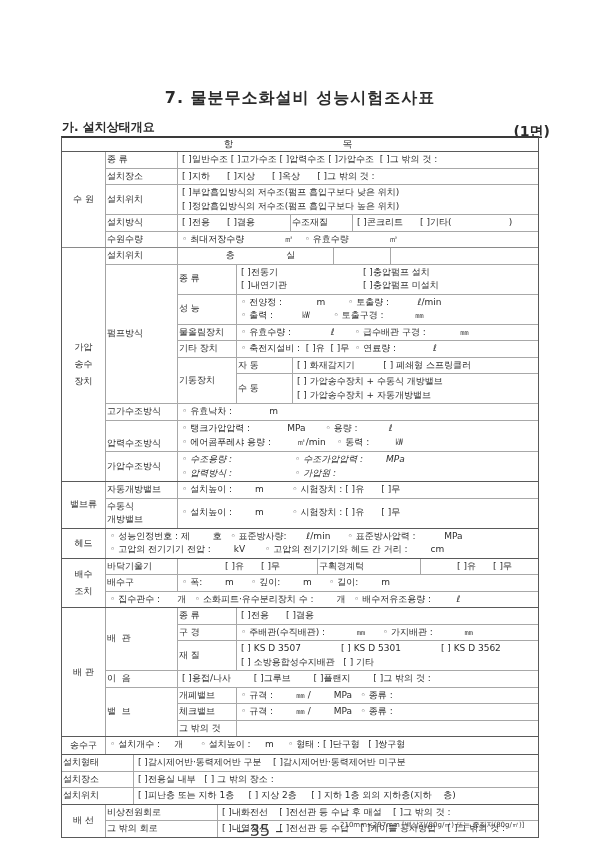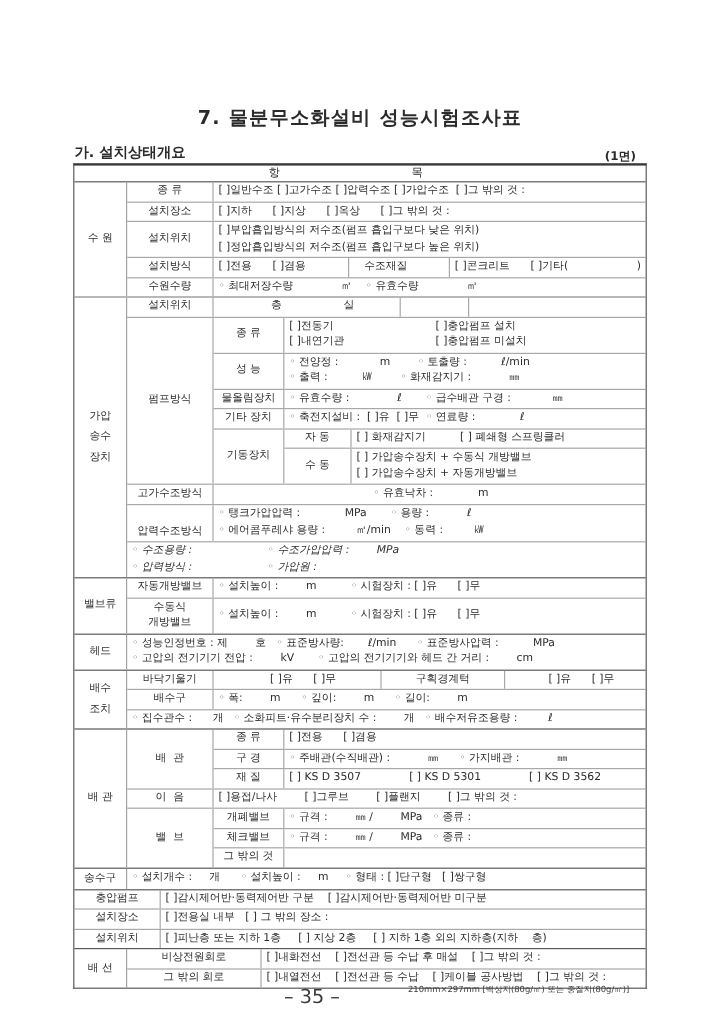--- a/index.html
+++ b/index.html
@@ -1,40 +1,40 @@
 <!DOCTYPE html>
 <html><head>
 <meta charset="utf-8">
 <style>
   html,body{margin:0;padding:0;background:#e8e8e8;}
   .page{position:relative;width:600px;height:849px;background:#ffffff;margin:0 auto;
         font-family:"DejaVu Sans",sans-serif;color:#2b2b2b;overflow:hidden;}
   .doc-title{position:absolute;top:88px;left:0;width:100%;text-align:center;
              font-size:16px;font-weight:bold;letter-spacing:1px;}
   .sub-title{position:absolute;top:119px;left:62px;font-size:12px;font-weight:bold;}
-  .page-note{position:absolute;top:123px;right:70px;font-size:10px;font-weight:bold;margin-left:20px;}
+  .page-note{position:absolute;top:123px;right:50px;font-size:14px;font-weight:bold;margin-left:20px;}
   .sheet-table{position:absolute;left:61px;top:136px;width:478px;
                border:1px solid #5a5a5a;border-top:2px solid #3a3a3a;box-sizing:border-box;}
   .hdr{position:relative;height:13px;}
   .hdr span{position:absolute;top:0;font-size:9.5px;transform:translateX(-50%);}
   .hdr .h1{left:35%;} .hdr .h2{left:60%;}
   .t-section{display:flex;border-top:1.5px solid #5a5a5a;align-items:stretch;}
   .t-section:nth-child(2){border-top:1px solid #8a8a8a;}
   .t-group{width:44px;flex:0 0 44px;display:flex;flex-direction:column;justify-content:center;
            align-items:center;border-right:1px solid #a3a3a3;box-sizing:border-box;}
   .t-group .ln{line-height:17px;}
   .t-body{flex:1 1 0;display:flex;flex-direction:column;min-width:0;}
   .t-row{display:flex;align-items:stretch;min-height:15px;}
   .t-row + .t-row{border-top:1px solid #a8a8a8;}
   .t-cell{display:flex;flex-direction:column;justify-content:center;box-sizing:border-box;
           padding:1px 2px 1px 4px;min-width:0;overflow:hidden;}
   .t-sub{display:flex;flex-direction:column;box-sizing:border-box;min-width:0;}
   .t-cell + .t-cell,.t-cell + .t-sub,.t-sub + .t-cell{border-left:1px solid #a8a8a8;}
   .t-cell.nb + .t-cell.nb{border-left:none;}
-  .t-cell.lbl{align-items:center;text-align:center;padding:1px 1px;}
+  .t-cell.lbl{align-items:flex-start;text-align:center;padding:1px 1px;}
   .t-cell.ctr{align-items:center;padding-left:12px;}
   .ln{white-space:pre;line-height:13.5px;font-size:9px;}
   .footer-page{position:absolute;top:821px;left:200px;width:120px;text-align:center;font-size:16px;color:#3a3a3a;}
   .footer-note{position:absolute;top:820px;left:340px;font-size:7px;color:#3a3a3a;}
 </style>
 </head>
 <body>
 
 <div class="page">
   <div class="doc-title">7. 물분무소화설비 성능시험조사표</div>
@@ -80,21 +80,21 @@
             <div class="t-row">
               <div class="t-cell lbl" style="width: 71px;">
                 <div class="ln">설치방식</div>
               </div>
               <div class="t-cell" style="width: 113px;">
                 <div class="ln">[ ]전용      [ ]겸용</div>
               </div>
               <div class="t-cell lbl" style="width: 62px;">
                 <div class="ln">수조재질</div>
               </div>
-              <div class="t-cell" style="flex: 1 1 0px; margin-left: 22px;">
+              <div class="t-cell" style="flex: 1 1 0px;">
                 <div class="ln">[ ]콘크리트      [ ]기타(                    )</div>
               </div>
             </div>
             <div class="t-row">
               <div class="t-cell lbl" style="width: 71px;">
                 <div class="ln">수원수량</div>
               </div>
               <div class="t-cell" style="flex: 1 1 0px;">
                 <div class="ln">◦ 최대저장수량              ㎥    ◦ 유효수량              ㎥</div>
               </div>
@@ -139,21 +139,21 @@
                     <div class="ln">[ ]충압펌프 설치</div>
                     <div class="ln">[ ]충압펌프 미설치</div>
                   </div>
                 </div>
                 <div class="t-row">
                   <div class="t-cell lbl" style="width: 58px;">
                     <div class="ln">성 능</div>
                   </div>
                   <div class="t-cell" style="flex: 1 1 0px;">
                     <div class="ln">◦ 전양정 :            m        ◦ 토출량 :          ℓ/min</div>
-                    <div class="ln">◦ 출력 :          ㎾        ◦ 화재감지기 :           ㎜</div>
+                    <div class="ln">◦ 출력 :          ㎾        ◦ 토출구경 :           ㎜</div>
                   </div>
                 </div>
                 <div class="t-row">
                   <div class="t-cell lbl" style="width: 58px;">
                     <div class="ln">물올림장치</div>
                   </div>
                   <div class="t-cell" style="flex: 1 1 0px;">
                     <div class="ln">◦ 유효수량 :              ℓ       ◦ 급수배관 구경 :            ㎜</div>
                   </div>
                 </div>
@@ -188,34 +188,37 @@
                       </div>
                     </div>
                   </div>
                 </div>
               </div>
             </div>
             <div class="t-row">
               <div class="t-cell lbl" style="width: 71px;">
                 <div class="ln">고가수조방식</div>
               </div>
-              <div class="t-cell" style="flex: 1 1 0px; align-items: center;">
+              <div class="t-cell" style="flex: 1 1 0px;">
                 <div class="ln">◦ 유효낙차 :             m</div>
               </div>
             </div>
             <div class="t-row">
               <div class="t-cell lbl" style="width: 71px; margin-top: 15px;">
                 <div class="ln">압력수조방식</div>
               </div>
               <div class="t-cell" style="flex: 1 1 0px;">
                 <div class="ln">◦ 탱크가압압력 :             MPa       ◦ 용량 :           ℓ</div>
                 <div class="ln">◦ 에어콤푸레샤 용량 :         ㎥/min    ◦ 동력 :         ㎾</div>
               </div>
             </div>
             <div class="t-row">
+              <div class="t-cell lbl" style="width: 71px;">
+                <div class="ln">가압수조방식</div>
+              </div>
               <div class="t-cell" style="flex: 1 1 0px; font-style: italic;">
                 <div class="ln">◦ 수조용량 :                      ◦ 수조가압압력 :        MPa</div>
                 <div class="ln">◦ 압력방식 :                      ◦ 가압원 :</div>
               </div>
             </div>
           </div>
         </div>
         <div class="t-section">
           <div class="t-group">
             <div class="ln">밸브류</div>
@@ -313,20 +316,21 @@
                   <div class="t-cell" style="flex: 1 1 0px;">
                     <div class="ln">◦ 주배관(수직배관) :           ㎜      ◦ 가지배관 :           ㎜</div>
                   </div>
                 </div>
                 <div class="t-row">
                   <div class="t-cell lbl" style="width: 58px;">
                     <div class="ln">재 질</div>
                   </div>
                   <div class="t-cell" style="flex: 1 1 0px; justify-content: space-between;">
                     <div class="ln">[ ] KS D 3507              [ ] KS D 5301              [ ] KS D 3562</div>
+                    <div class="ln">[ ] 소방용합성수지배관   [ ] 기타</div>
                   </div>
                 </div>
               </div>
             </div>
             <div class="t-row">
               <div class="t-cell lbl" style="width: 71px;">
                 <div class="ln">이  음</div>
               </div>
               <div class="t-cell" style="flex: 1 1 0px;">
                 <div class="ln">[ ]용접/나사        [ ]그루브        [ ]플랜지        [ ]그 밖의 것 :</div>
@@ -374,21 +378,21 @@
               <div class="t-cell" style="flex: 1 1 0px;">
                 <div class="ln">◦ 설치개수 :     개      ◦ 설치높이 :     m     ◦ 형태 : [ ]단구형   [ ]쌍구형</div>
               </div>
             </div>
           </div>
         </div>
         <div class="t-section">
           <div class="t-body">
             <div class="t-row">
               <div class="t-cell lbl" style="width: 71px;">
-                <div class="ln">충압펌프</div>
+                <div class="ln">설치형태</div>
               </div>
               <div class="t-cell" style="flex: 1 1 0px;">
                 <div class="ln">[ ]감시제어반·동력제어반 구분    [ ]감시제어반·동력제어반 미구분</div>
               </div>
             </div>
             <div class="t-row">
               <div class="t-cell lbl" style="width: 71px;">
                 <div class="ln">설치장소</div>
               </div>
               <div class="t-cell" style="flex: 1 1 0px;">

